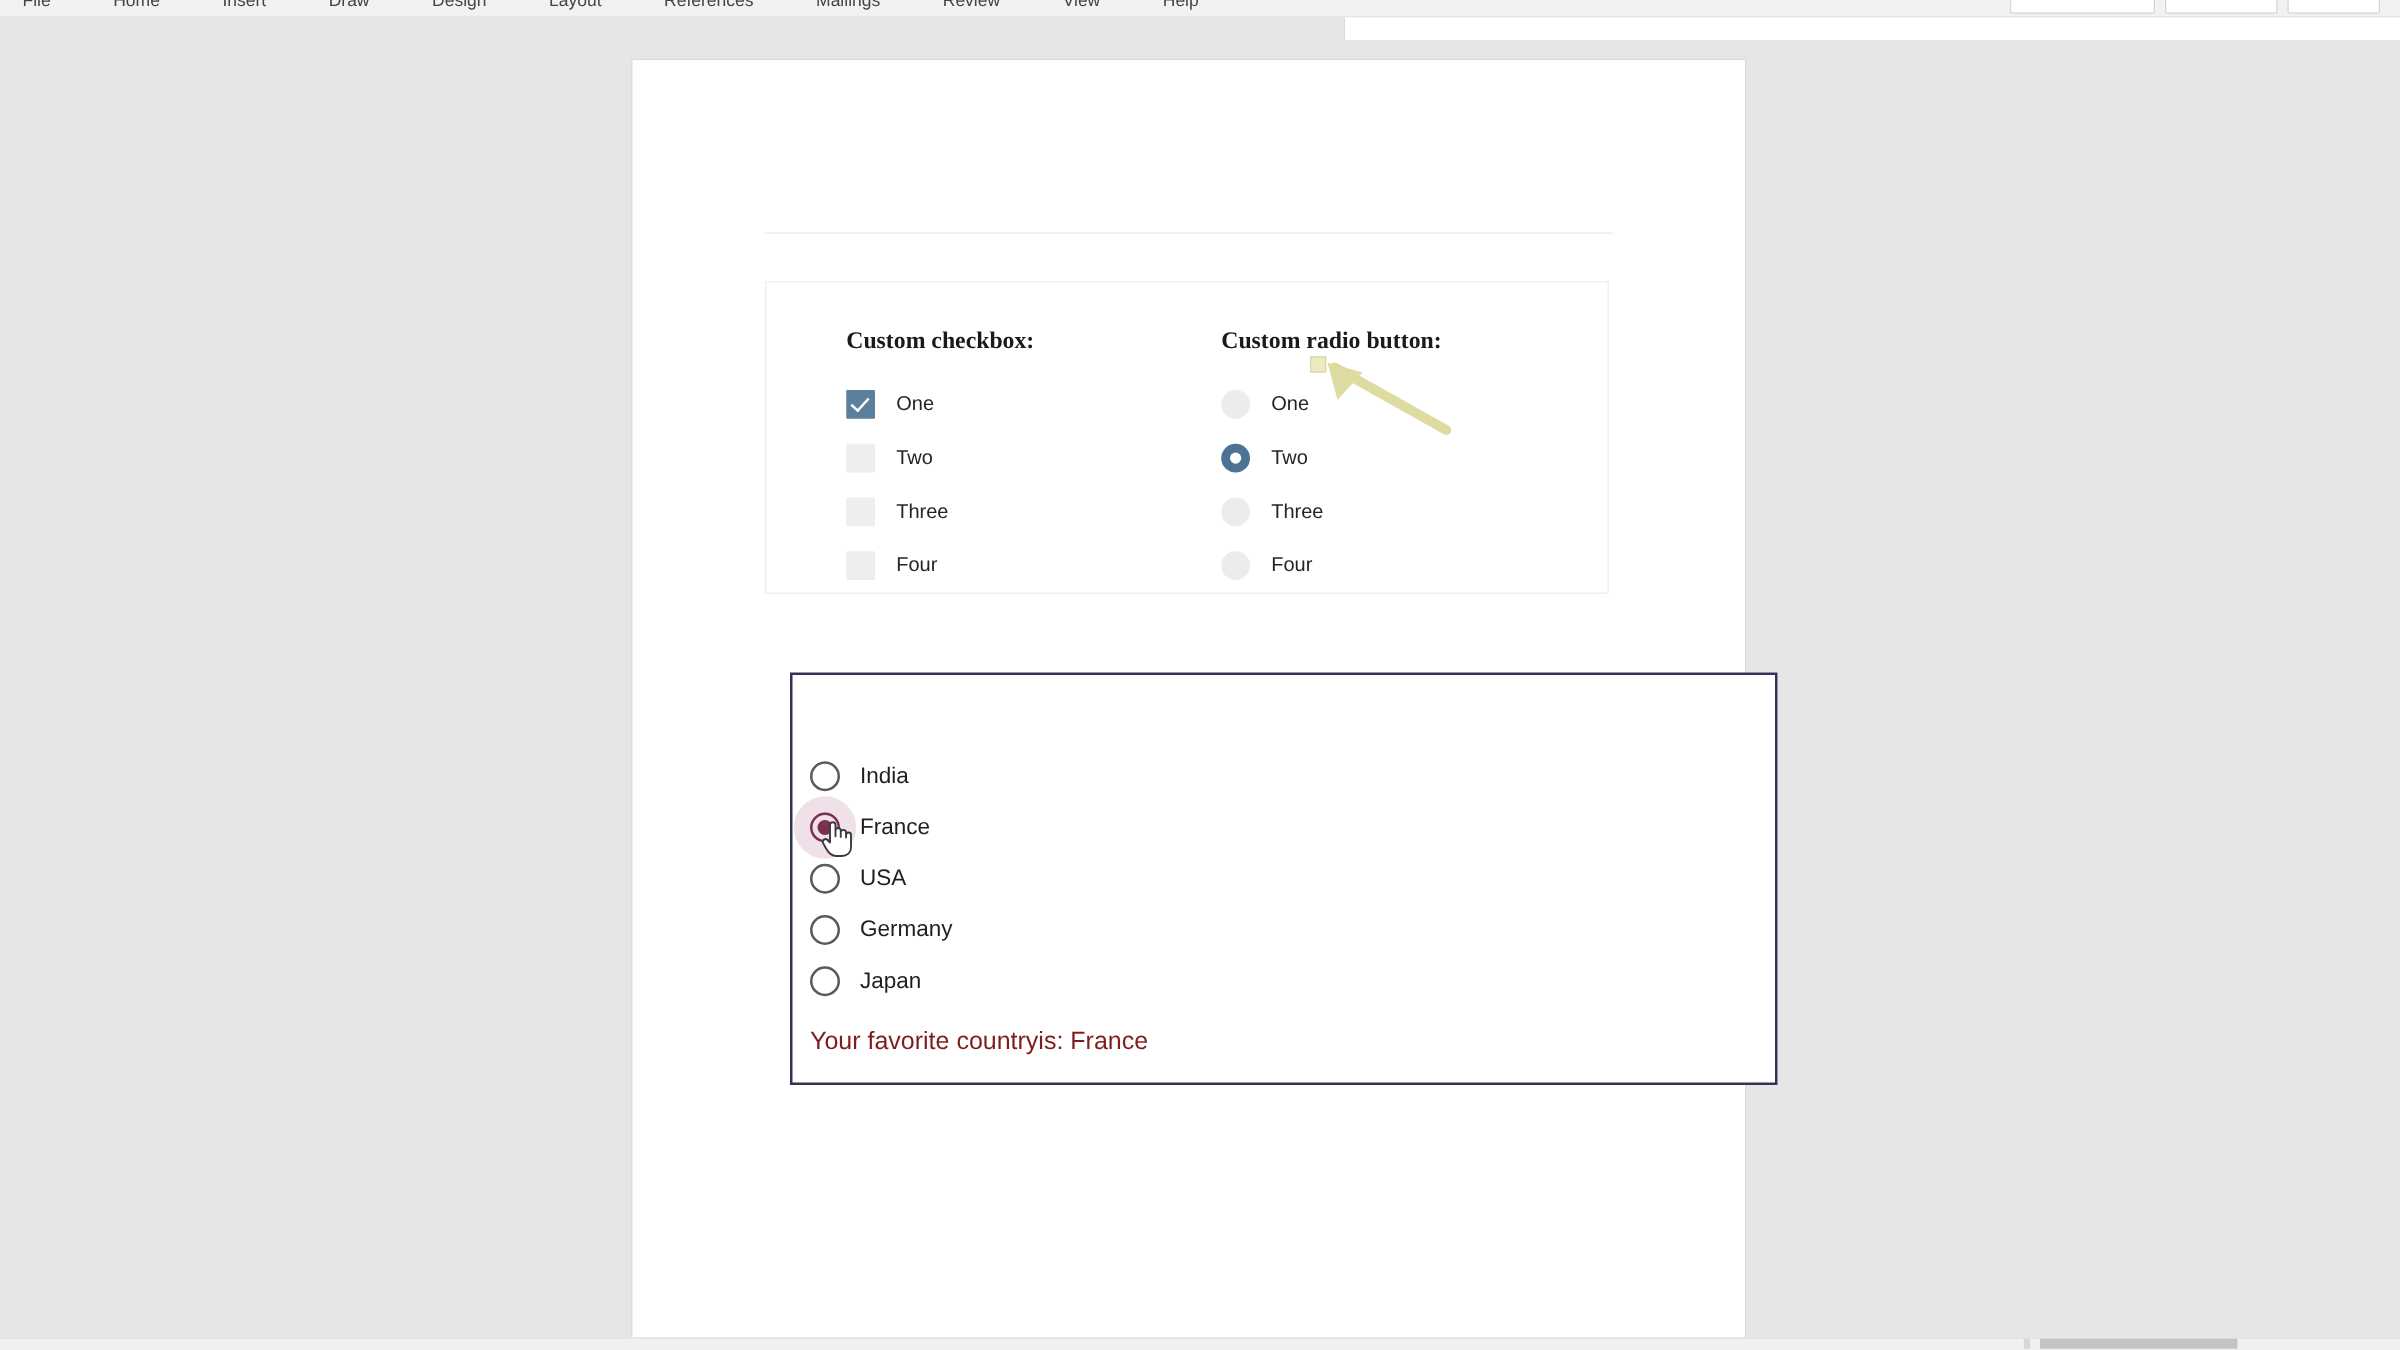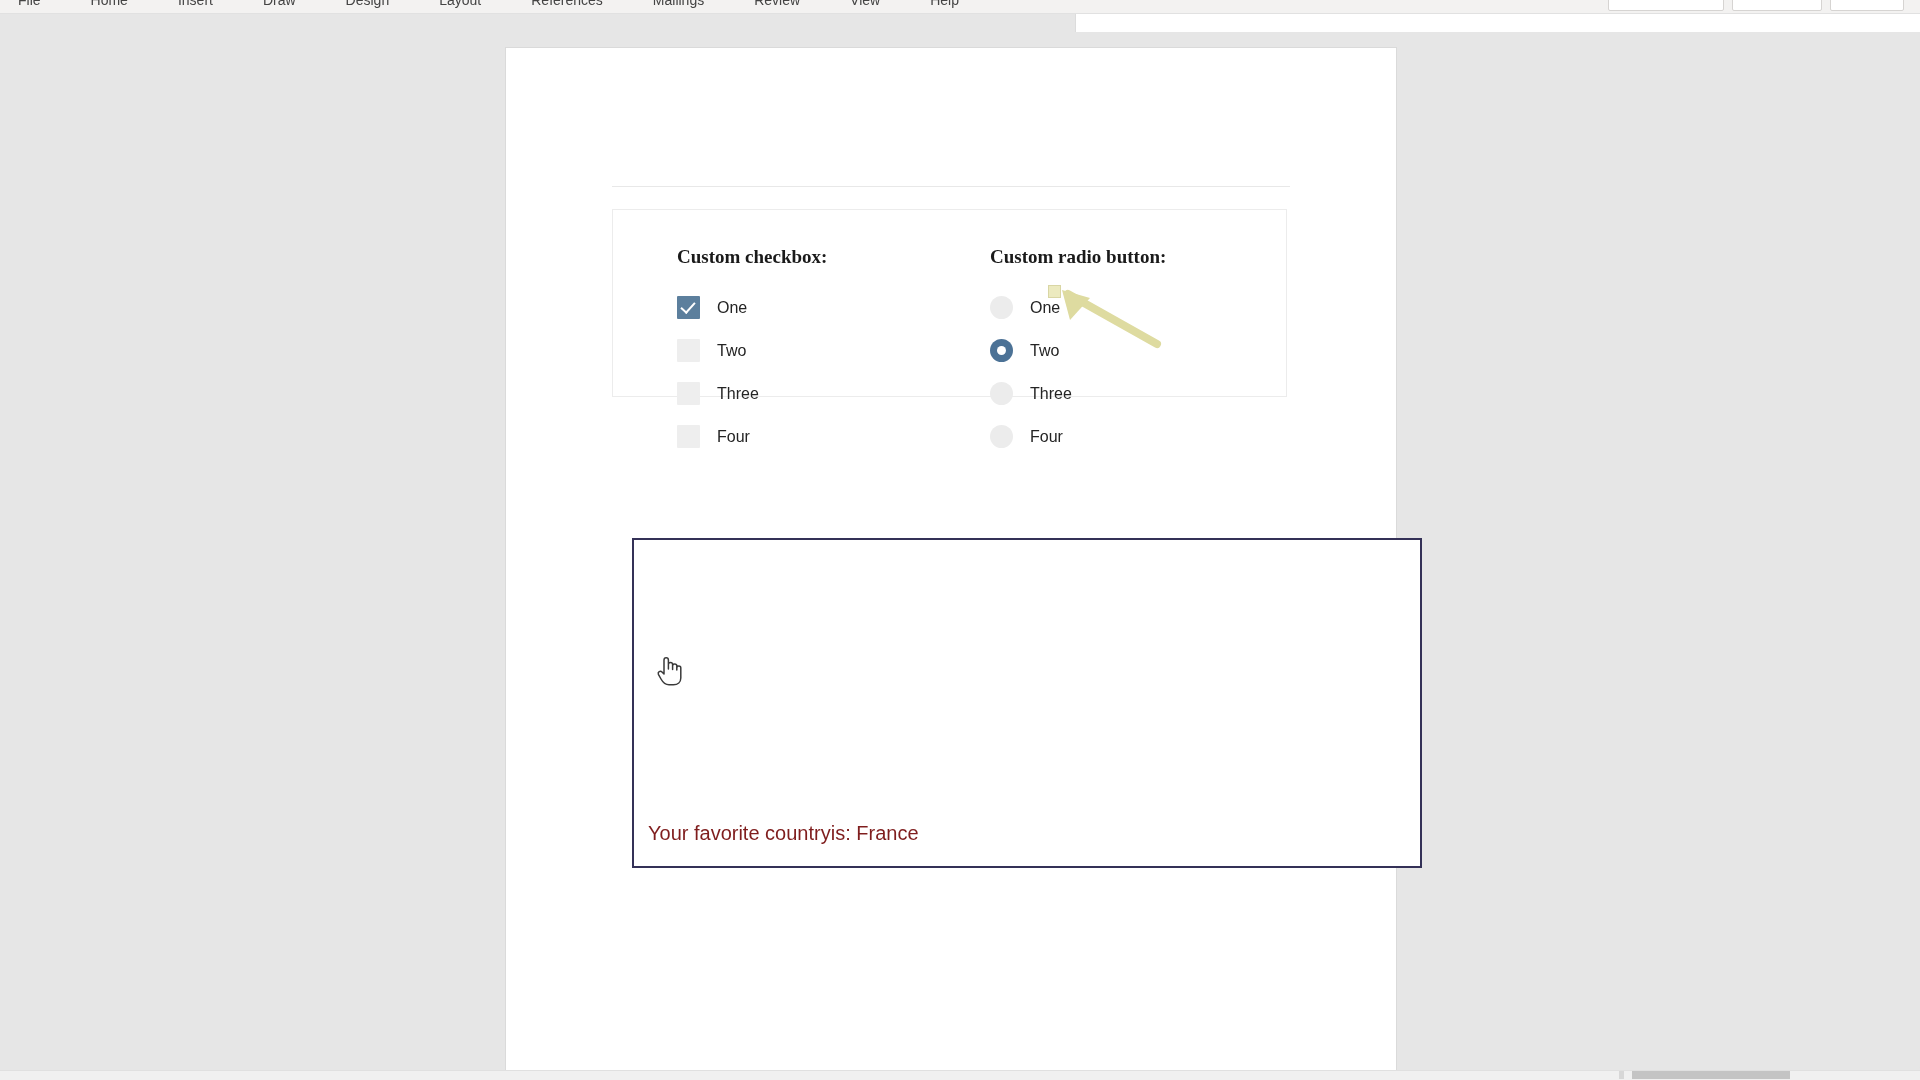--- a/index.html
+++ b/index.html
@@ -115,34 +115,34 @@
     top: 186px;
     width: 678px;
     height: 1px;
     background: #e8e8e8;
   }
 
   
   .demo-card {
     position: absolute;
     left: 612px;
-    top: 209px;
+    top: 225px;
     width: 675px;
-    height: 188px;
+    height: 250px;
     background: #ffffff;
     border: 1px solid #ececec;
     box-sizing: border-box;
   }
 
   .col {
     position: absolute;
     top: 36px;
   }
   .col.checkbox-col { left: 64px; }
-  .col.radio-col   { left: 364px; margin-left: 13px; }
+  .col.radio-col   { left: 364px; }
 
   .col-title {
     font-family: "Liberation Serif", serif;
     font-weight: bold;
     font-size: 19px;
     color: #1a1a1a;
     margin-bottom: 18px;
     white-space: nowrap;
   }
 
@@ -422,20 +422,47 @@
   </div>
 
   <div class="annot-handle"></div>
   <svg class="annot-arrow" viewBox="0 0 130 80">
     <path d="M117 66 L28 16" stroke="#dedba0" stroke-width="8" stroke-linecap="round" fill="none"></path>
     <path d="M22 12 L30 42 L50 20 Z" fill="#dedba0"></path>
   </svg>
 
   <div class="country-box">
 
+    <div class="country-list">
+      <div class="country-row">
+        <span class="mat-radio"></span>
+        <span class="country-label">India</span>
+      </div>
+
+      <div class="country-row">
+        <span class="ripple"></span>
+        <span class="mat-radio selected"></span>
+        <span class="country-label">France</span>
+      </div>
+
+      <div class="country-row">
+        <span class="mat-radio"></span>
+        <span class="country-label">USA</span>
+      </div>
+
+      <div class="country-row">
+        <span class="mat-radio"></span>
+        <span class="country-label">Germany</span>
+      </div>
+
+      <div class="country-row">
+        <span class="mat-radio"></span>
+        <span class="country-label">Japan</span>
+      </div>
+    </div>
 
     <div class="country-result">Your favorite countryis: France</div>
   </div>
 
   <svg class="hand-cursor" viewBox="0 0 26 32">
     <path d="M8 20 L8 6 a2.2 2.2 0 0 1 4.4 0 L12.4 15 L12.4 10.5 a2.1 2.1 0 0 1 4.2 0 L16.6 15.5 L16.6 12 a2.1 2.1 0 0 1 4.2 0 L20.8 16 L20.8 14 a2 2 0 0 1 4 0 L24.8 24 c0 4 -3 6.8 -7.4 6.8 L13 30.8 C9 30.8 7 28.6 5 25 L2.4 20.4 a2.2 2.2 0 0 1 3.6 -2.4 Z" fill="#ffffff" stroke="#3a3a3a" stroke-width="1.5" stroke-linejoin="round"></path>
   </svg>
 
   <div class="hscroll-track">
     <div class="hscroll-tick"></div>

